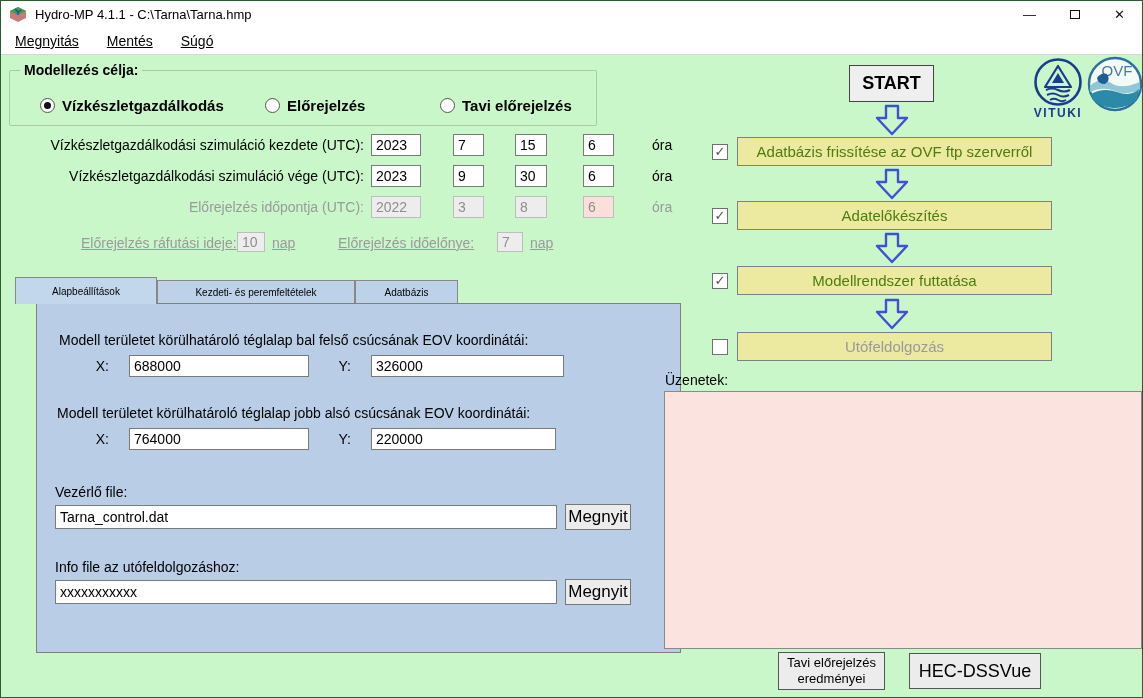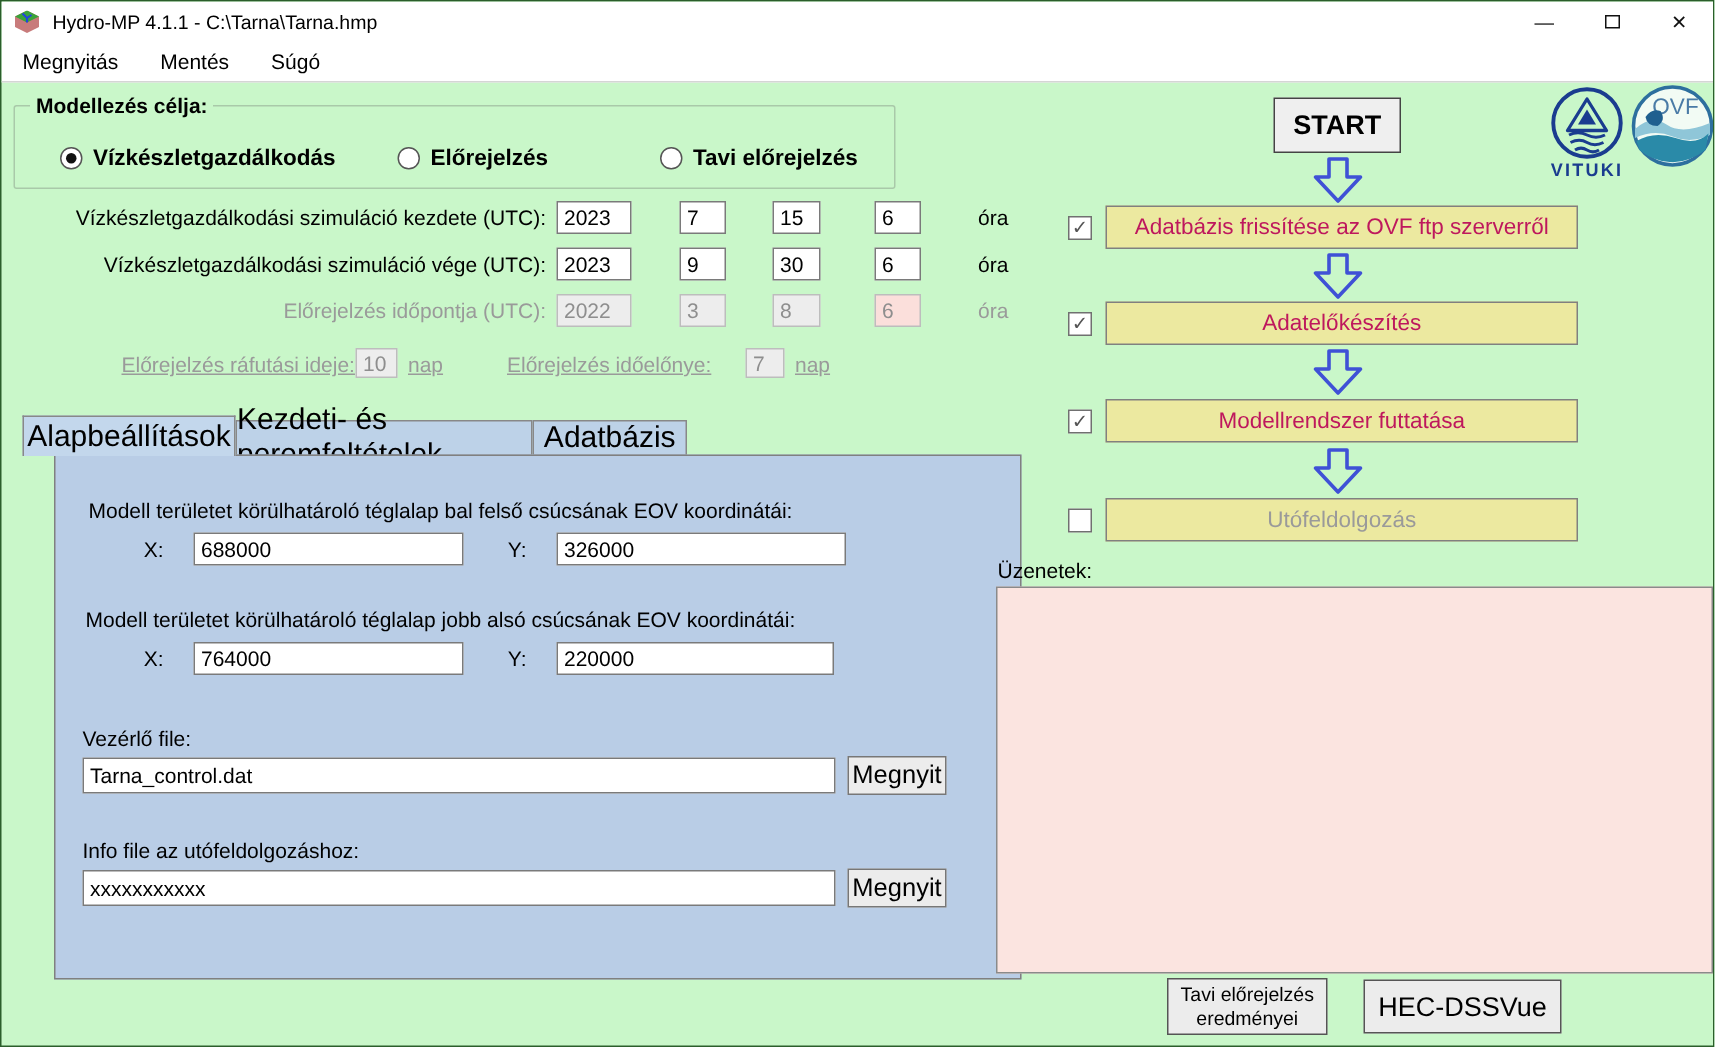--- a/index.html
+++ b/index.html
@@ -17,21 +17,21 @@
   .titlebar .app-icon { margin-left:8px; width:18px; height:15px; }
   .titlebar .title { margin-left:8px; font-size:13px; color:#000; }
   .win-controls { position:absolute; right:0; top:0; height:27px; display:flex; }
   .win-btn { width:45px; height:27px; display:flex; align-items:center; justify-content:center;
     font-size:13px; color:#111; cursor:default; }
   .max-glyph { width:10px; height:9px; border:1px solid #111; display:inline-block; }
   
   .menubar {
     position:absolute; left:0; top:27px; width:100%; height:27px;
     background:#ffffff; border-bottom:1px solid #d5d5d5;
-    display:flex; align-items:center; font-size:14px; color:#000;
+    display:flex; align-items:center; font-size:14px; color:#000;text-decoration:underline;
   }
   .menu-item { padding:0 14px; height:100%; display:flex; align-items:center; }
   
   .groupbox {
     position:absolute; left:8px; top:69px; width:588px; height:56px;
     border:1px solid #a9c9a9; border-radius:2px;
   }
   .groupbox-legend {
     position:absolute; left:10px; top:-9px; background:#c9f7c9; padding:0 4px;
     font-size:14px; font-weight:bold; color:#000;
@@ -51,21 +51,21 @@
     position:absolute; height:22px; border:1px solid #7a7a7a; background:#fff;
     font-family:"Liberation Sans",sans-serif; font-size:14px; color:#000; padding:0 4px;
   }
   .field.dis { background:#ededed; border-color:#bdbdbd; color:#8e8e8e; }
   .field.dispink { background:#fbdfdb; border-color:#bdbdbd; color:#8e8e8e; }
   .unit { position:absolute; font-size:14px; color:#000; line-height:22px;margin-left:32px; }
   .small-label { position:absolute; font-size:14px; line-height:20px;text-decoration:underline; }
   
   .tab {
     position:absolute; top:279px; height:24px; background:#bdd2e8; border:1px solid #888;
-    font-size:20px; color:#000; display:flex; align-items:center; justify-content:center;
+    font-size:10px; color:#000; display:flex; align-items:center; justify-content:center;
   }
   .tab.active { top:276px; height:27px; border-bottom:none; z-index:3; background:#c3d7ec; }
   .panel {
     position:absolute; left:8px; top:302px; width:645px; height:350px;
     background:#b9cde6; border:1px solid #808080;margin-left:27px;
   }
   .panel-label { position:absolute; font-size:14px; color:#000; }
   .xy-label { position:absolute; font-size:14px; color:#000; text-align:right; width:24px; line-height:22px; }
   .file-btn {
     position:absolute; height:26px; background:#ececec; border:1px solid #777;
@@ -75,21 +75,21 @@
   
   .start-btn {
     position:absolute; left:848px; top:64px; width:85px; height:37px;
     background:#efefef; border:1px solid #444; font-size:18px; font-weight:bold;
     color:#000; display:flex; align-items:center; justify-content:center;
     font-family:"Liberation Sans",sans-serif;
   }
   .flow-arrow { position:absolute; width:38px; height:32px; }
   .step-btn {
     position:absolute; left:736px; width:315px; height:29px;
-    background:#ece9a0; border:1px solid #808080; font-size:15px; color:#be185d;
+    background:#ece9a0; border:1px solid #808080; font-size:15px; color:#4d7c0f;
     display:flex; align-items:center; justify-content:center;
     font-family:"Liberation Sans",sans-serif;
   }
   .step-btn.dis { color:#9a9a9a; }
   .checkbox {
     position:absolute; left:711px; width:16px; height:16px; background:#fff;
     border:1px solid #707070; font-size:13px; line-height:14px; text-align:center; color:#555;
   }
   
   .msg-label { position:absolute; left:664px; top:371px; font-size:14px; color:#000; }

